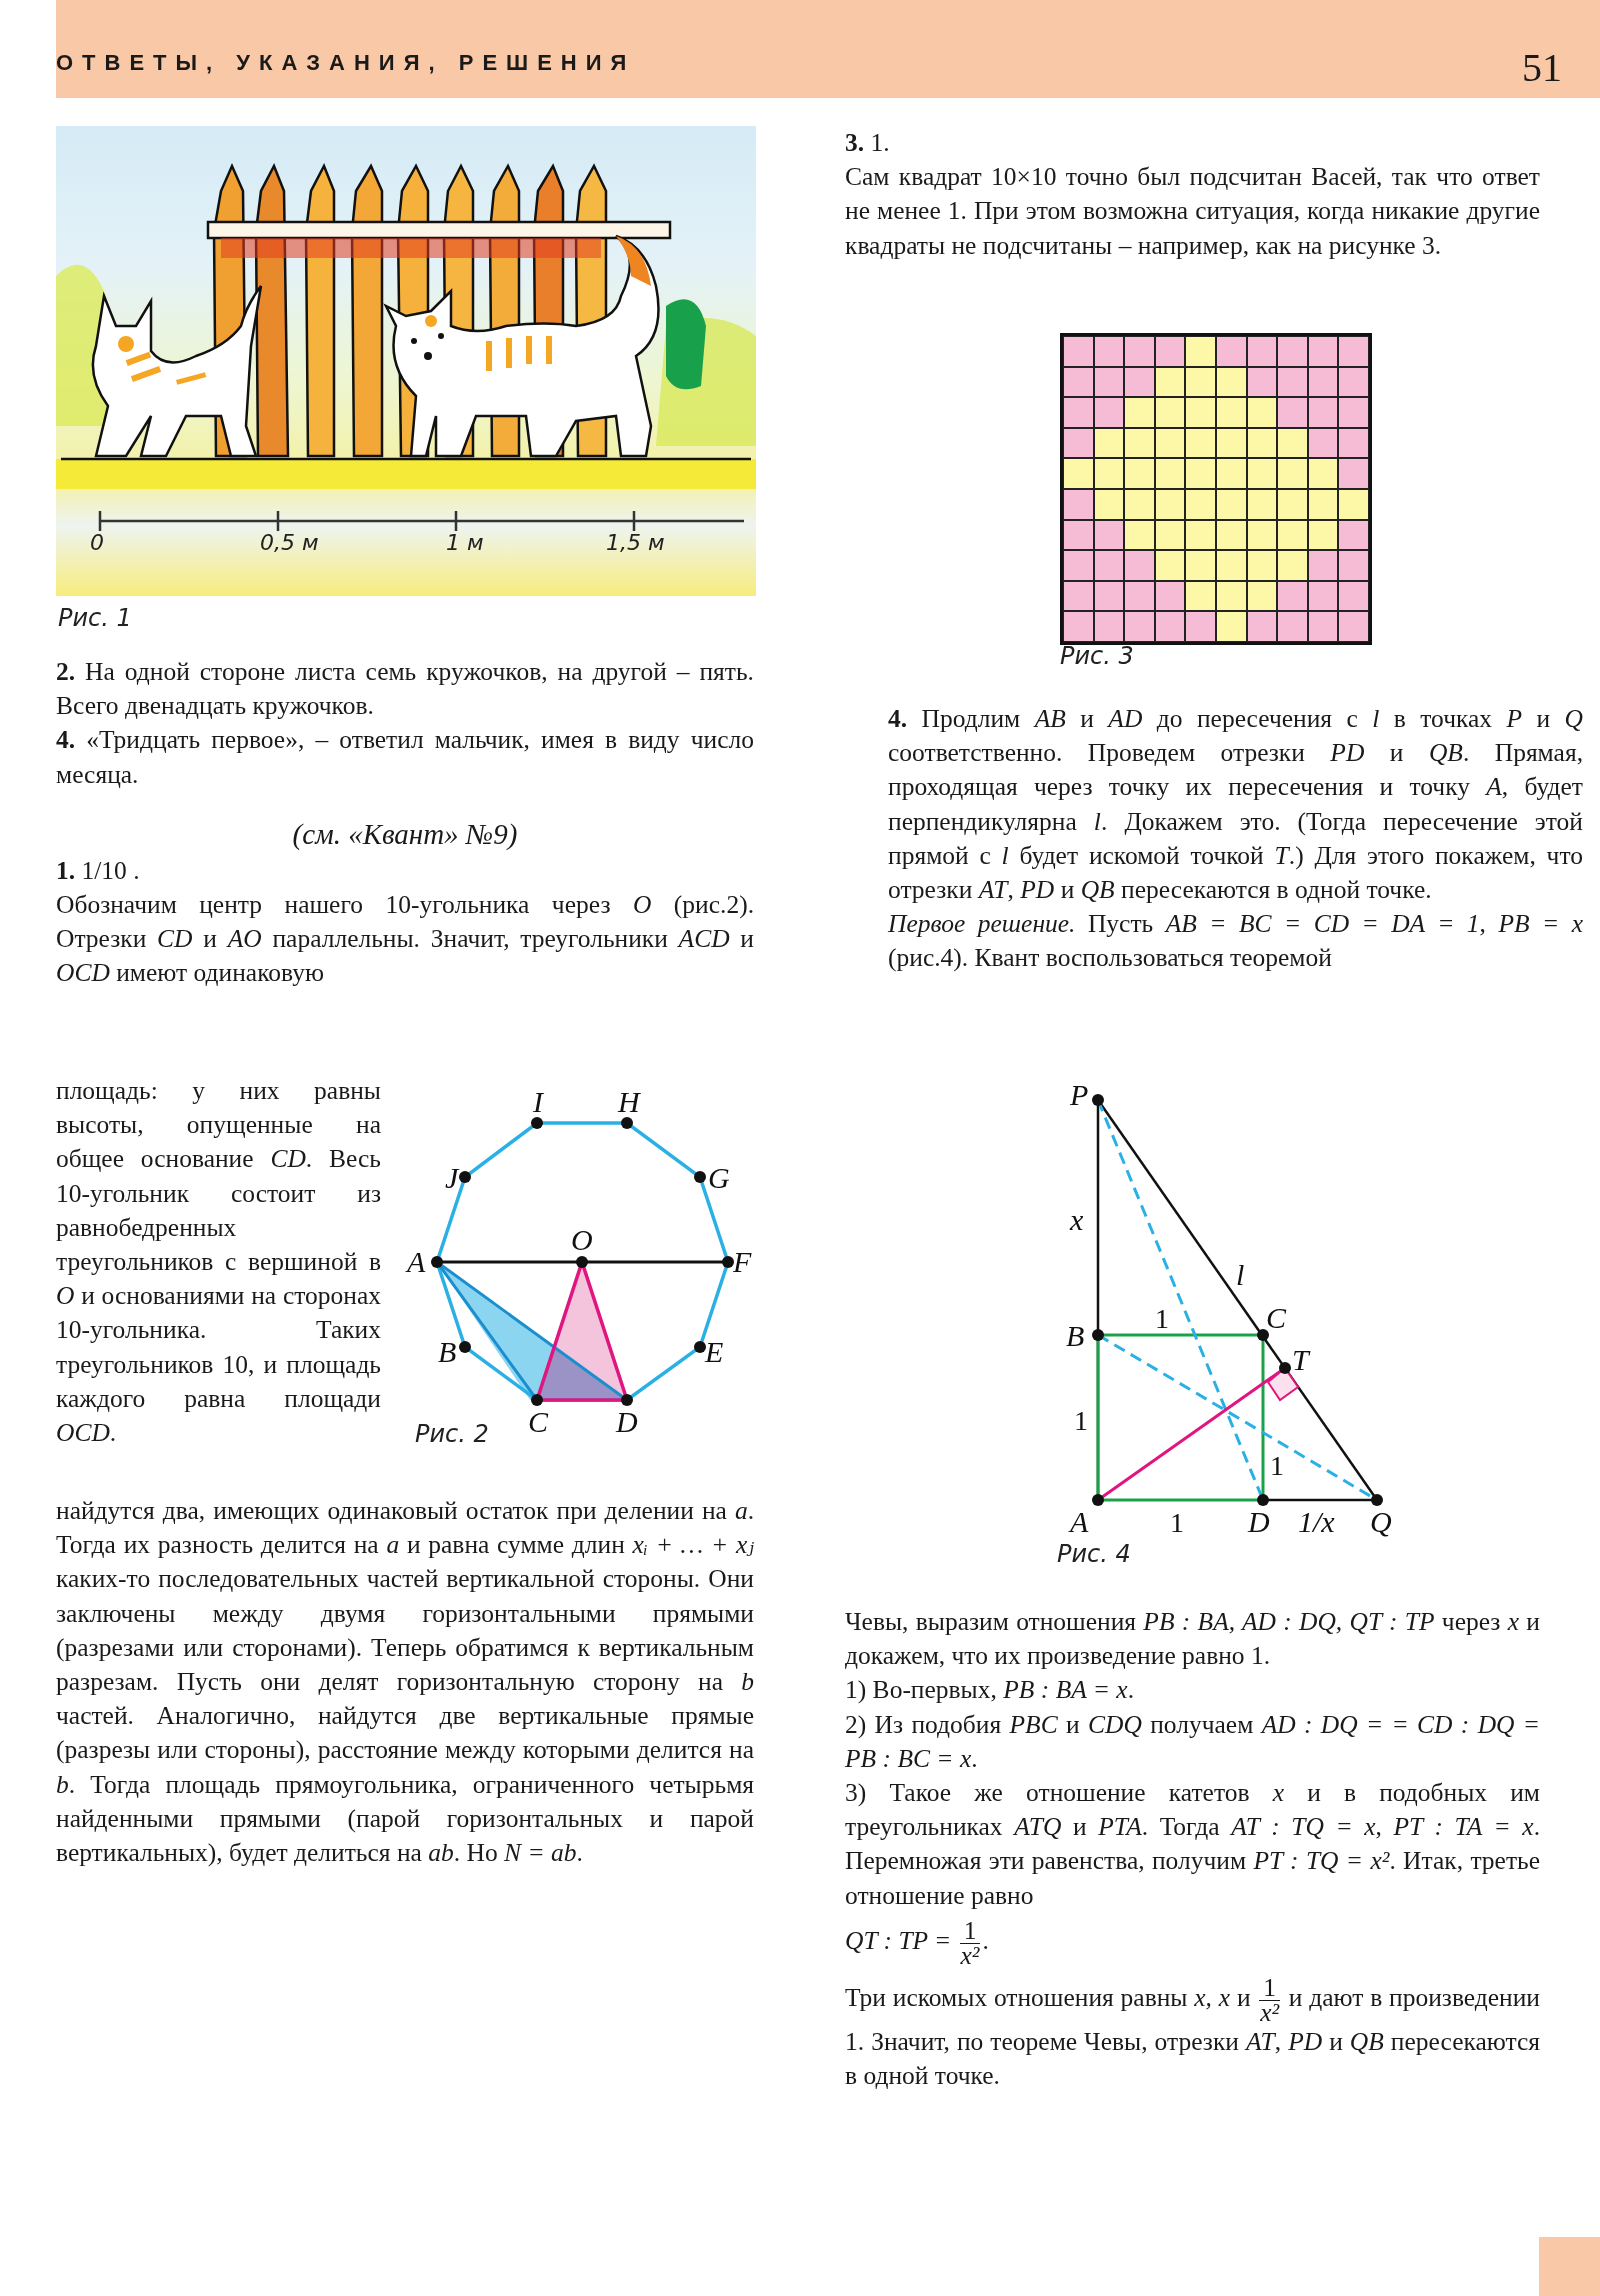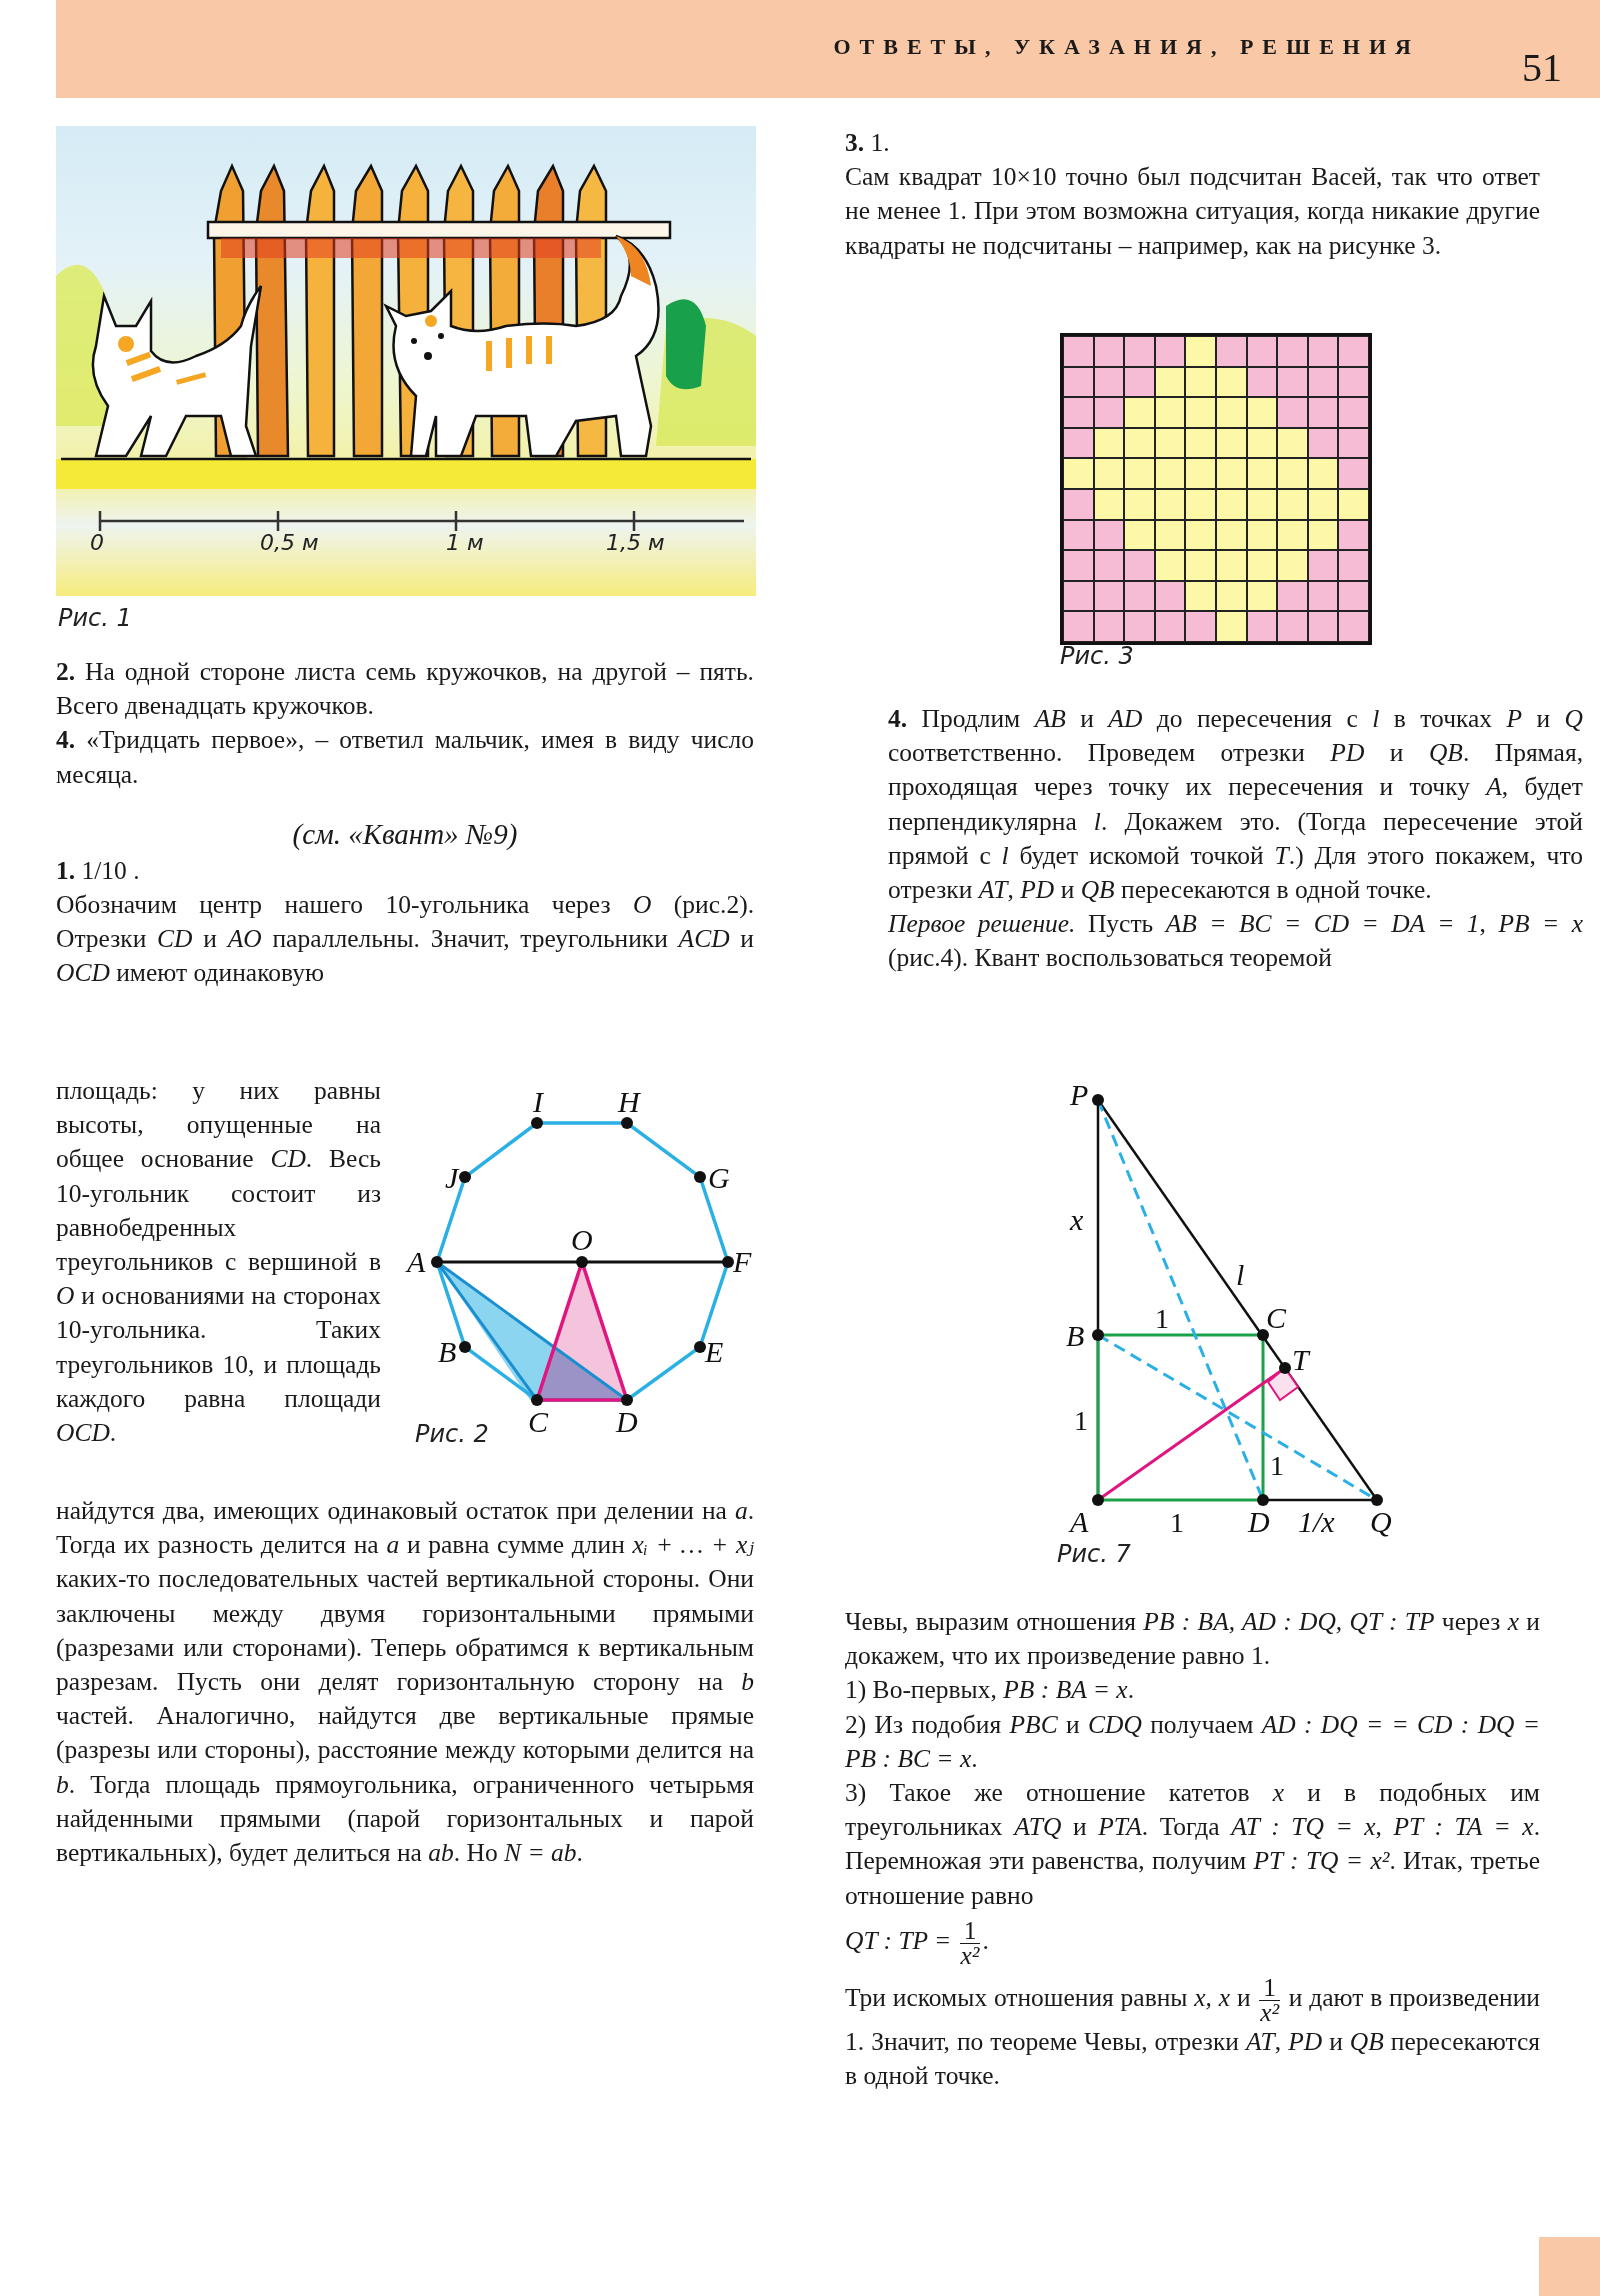--- a/index.html
+++ b/index.html
@@ -1,20 +1,20 @@
 <!DOCTYPE html>
 <html><head>
 <meta charset="utf-8">
 <style>
   html, body { margin: 0; padding: 0; background: #ffffff; }
   body { width: 1600px; height: 2296px; position: relative; overflow: hidden;
          font-family: "Liberation Serif", "DejaVu Serif", serif; color: #1a1a1a; }
   .header { position: absolute; left: 56px; top: 0; width: 1544px; height: 98px; background: #f9c8a6; }
-  .header-title { position: absolute; left: 0; right: 0; top: 34px; text-align: right;
-                  font-family: Liberation Serif, serif; font-weight: bold; font-size: 22px; letter-spacing: 9px; padding-right: 180px; }
+  .header-title { position: absolute; left: 0; right: 0; top: 50px; text-align: left;
+                  font-family: Liberation Sans, sans-serif; font-weight: bold; font-size: 22px; letter-spacing: 9px; padding-right: 180px; }
   .page-number { position: absolute; right: 38px; top: 44px; font-size: 40px; font-family: "Liberation Serif", serif; }
   .corner-tab { position: absolute; left: 1539px; top: 2237px; width: 61px; height: 59px; background: #f9c8a6; }
 
   .col { position: absolute; font-size: 25.5px; line-height: 34.2px; text-align: justify; }
   .col-left { left: 56px; width: 698px; }
   .col-right { left: 845px; width: 695px; }
   p { margin: 0; }
   b.num { font-weight: bold; }
   i { font-style: italic; }
   .caption { font-family: "DejaVu Sans", sans-serif; font-style: italic; font-size: 24px; color: #222; font-weight: 300; }
@@ -304,21 +304,21 @@
     <text x="206" y="225">l</text>
     <text x="268" y="472">1/x</text>
   </g>
   <g font-family="Liberation Serif, serif" font-size="28" fill="#111">
     <text x="125" y="268">1</text>
     <text x="44" y="370">1</text>
     <text x="240" y="415">1</text>
     <text x="140" y="472">1</text>
   </g>
 </svg>
-<div class="caption" style="position:absolute;left:1057px;top:1540px;">Рис. 7</div>
+<div class="caption" style="position:absolute;left:1057px;top:1540px;">Рис. 4</div>
 
 <div class="col col-right" style="top:1605px;">
   <p><span>Чевы, выразим отношения </span><i>PB : BA,  AD : DQ,  QT : TP</i><span> через </span><i>x</i><span> и докажем, что их произведение равно 1.</span></p>
   <p><span>1) Во-первых, </span><i>PB : BA = x</i>.</p>
   <p><span>2) Из подобия </span><i>PBC</i> и <i>CDQ</i><span> получаем </span><i>AD : DQ = = CD : DQ = PB : BC = x</i>.</p>
   <p><span>3) Такое же отношение катетов </span><i>x</i><span> и в подобных им треугольниках </span><i>ATQ</i> и <i>PTA</i><span>. Тогда </span><i>AT : TQ = x</i>, <i>PT : TA = x</i><span>. Перемножая эти равенства, получим </span><i>PT : TQ = x²</i><span>. Итак, третье отношение равно</span></p>
   <p style="margin-top:6px;"><i>QT : TP =</i> <span class="frac"><span class="n">1</span><span class="d">x²</span></span>.</p>
   <p style="margin-top:8px;"><span>Три искомых отношения равны </span><i>x, x</i> и <span class="frac"><span class="n">1</span><span class="d">x²</span></span><span> и дают в произведении 1. Значит, по теореме Чевы, отрезки </span><i>AT</i>, <i>PD</i> и <i>QB</i><span> пересекаются в одной точке.</span></p>
 </div>
 

